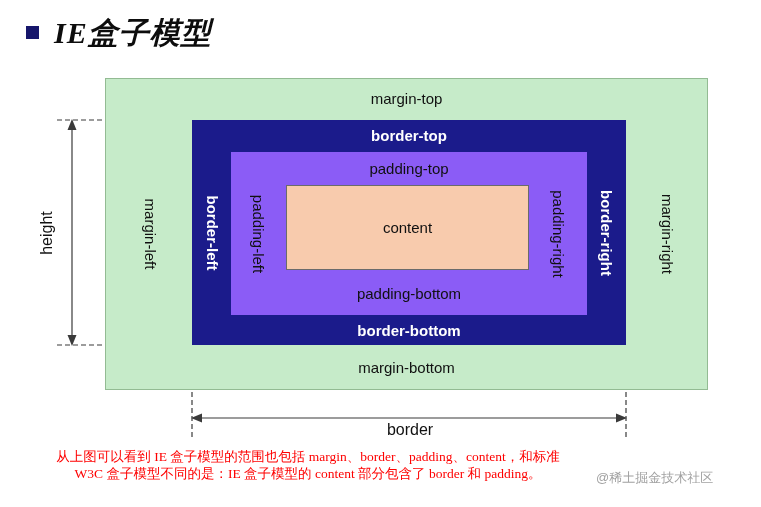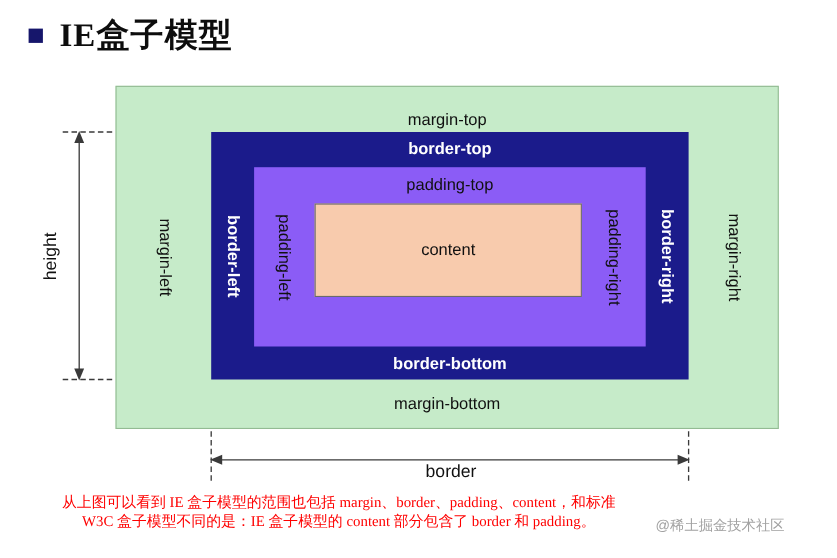--- a/index.html
+++ b/index.html
@@ -10,21 +10,21 @@
     position: relative;
     overflow: hidden;
   }
 
   
   .header { position: absolute; left: 26px; top: 16px; display: flex; align-items: flex-start; }
   .bullet { width: 13px; height: 13px; background: #16166b; margin-top: 10px; margin-right: 15px; }
   .title {
     font-family: "Liberation Serif", serif;
     font-size: 30px; font-weight: bold; color: #0d0d0d;
-    letter-spacing: 1px; line-height: 1.15;
+    letter-spacing: 1px; line-height: 1.15; font-style: italic;
   }
 
   
   .margin-box {
     position: absolute; left: 105px; top: 78px; width: 603px; height: 312px;
     background: #c6ebc9; border: 1px solid #93bb93;
   }
   .border-box {
     position: absolute; left: 86px; top: 41px; width: 434px; height: 225px;
     background: #1b1b8b;
@@ -42,21 +42,21 @@
 
   .hlabel { position: absolute; left: 0; right: 0; text-align: center; font-size: 15px; color: #101010; }
   .vlabel {
     position: absolute; top: 50%;
     transform: translate(-50%, -50%);
     writing-mode: vertical-rl;
     font-size: 15px; color: #101010; white-space: nowrap;
   }
   .border-box > .hlabel, .border-box > .vlabel { color: #ffffff; font-weight: bold; }
 
-  .lbl-margin-top    { top: 22px; }
+  .lbl-margin-top    { top: 11px; }
   .lbl-margin-bottom { bottom: 13px; }
   .lbl-border-top    { top: 7px; }
   .lbl-border-bottom { bottom: 6px; }
   .lbl-padding-top   { top: 8px; }
   .lbl-padding-bottom{ bottom: 13px; }
   .lbl-margin-left   { left: 44px; }
   .lbl-margin-right  { left: 561px; }
   .lbl-border-left   { left: 20px; }
   .lbl-border-right  { left: 414px; }
   .lbl-padding-left  { left: 27px; }
@@ -103,20 +103,21 @@
   <span class="vlabel lbl-margin-right">margin-right</span>
 
   <div class="border-box">
     <span class="hlabel lbl-border-top">border-top</span>
     <span class="hlabel lbl-border-bottom">border-bottom</span>
     <span class="vlabel lbl-border-left">border-left</span>
     <span class="vlabel lbl-border-right">border-right</span>
 
     <div class="padding-box">
       <span class="hlabel lbl-padding-top">padding-top</span>
+      <span class="hlabel lbl-padding-bottom">padding-bottom</span>
       <span class="vlabel lbl-padding-left">padding-left</span>
       <span class="vlabel lbl-padding-right">padding-right</span>
 
       <div class="content-box">
         <span class="content-label">content</span>
       </div>
     </div>
   </div>
 </div>
 

